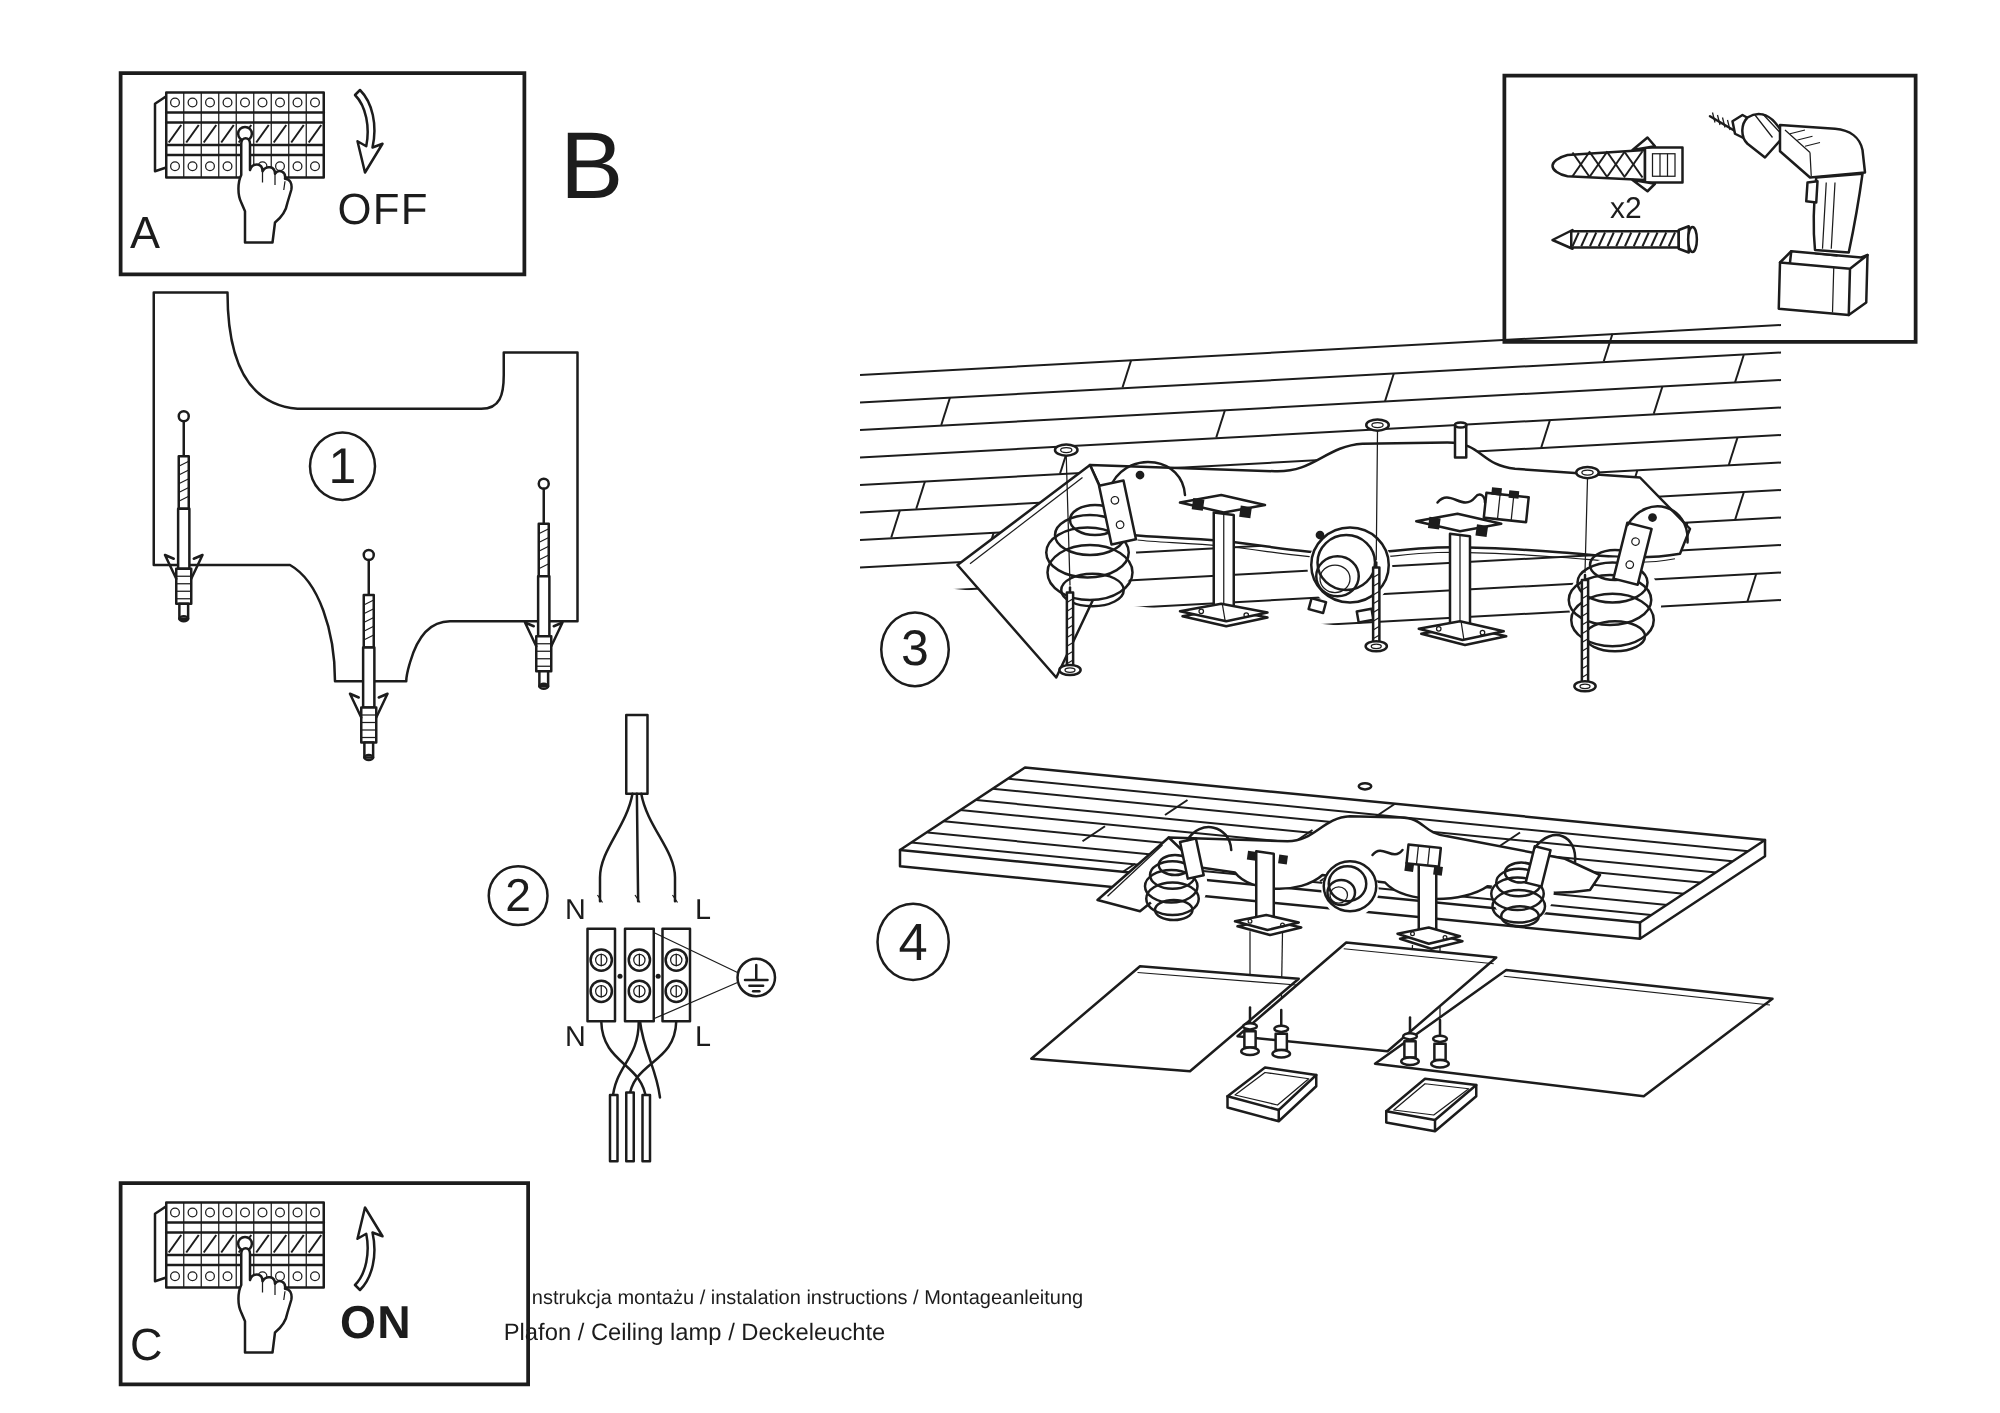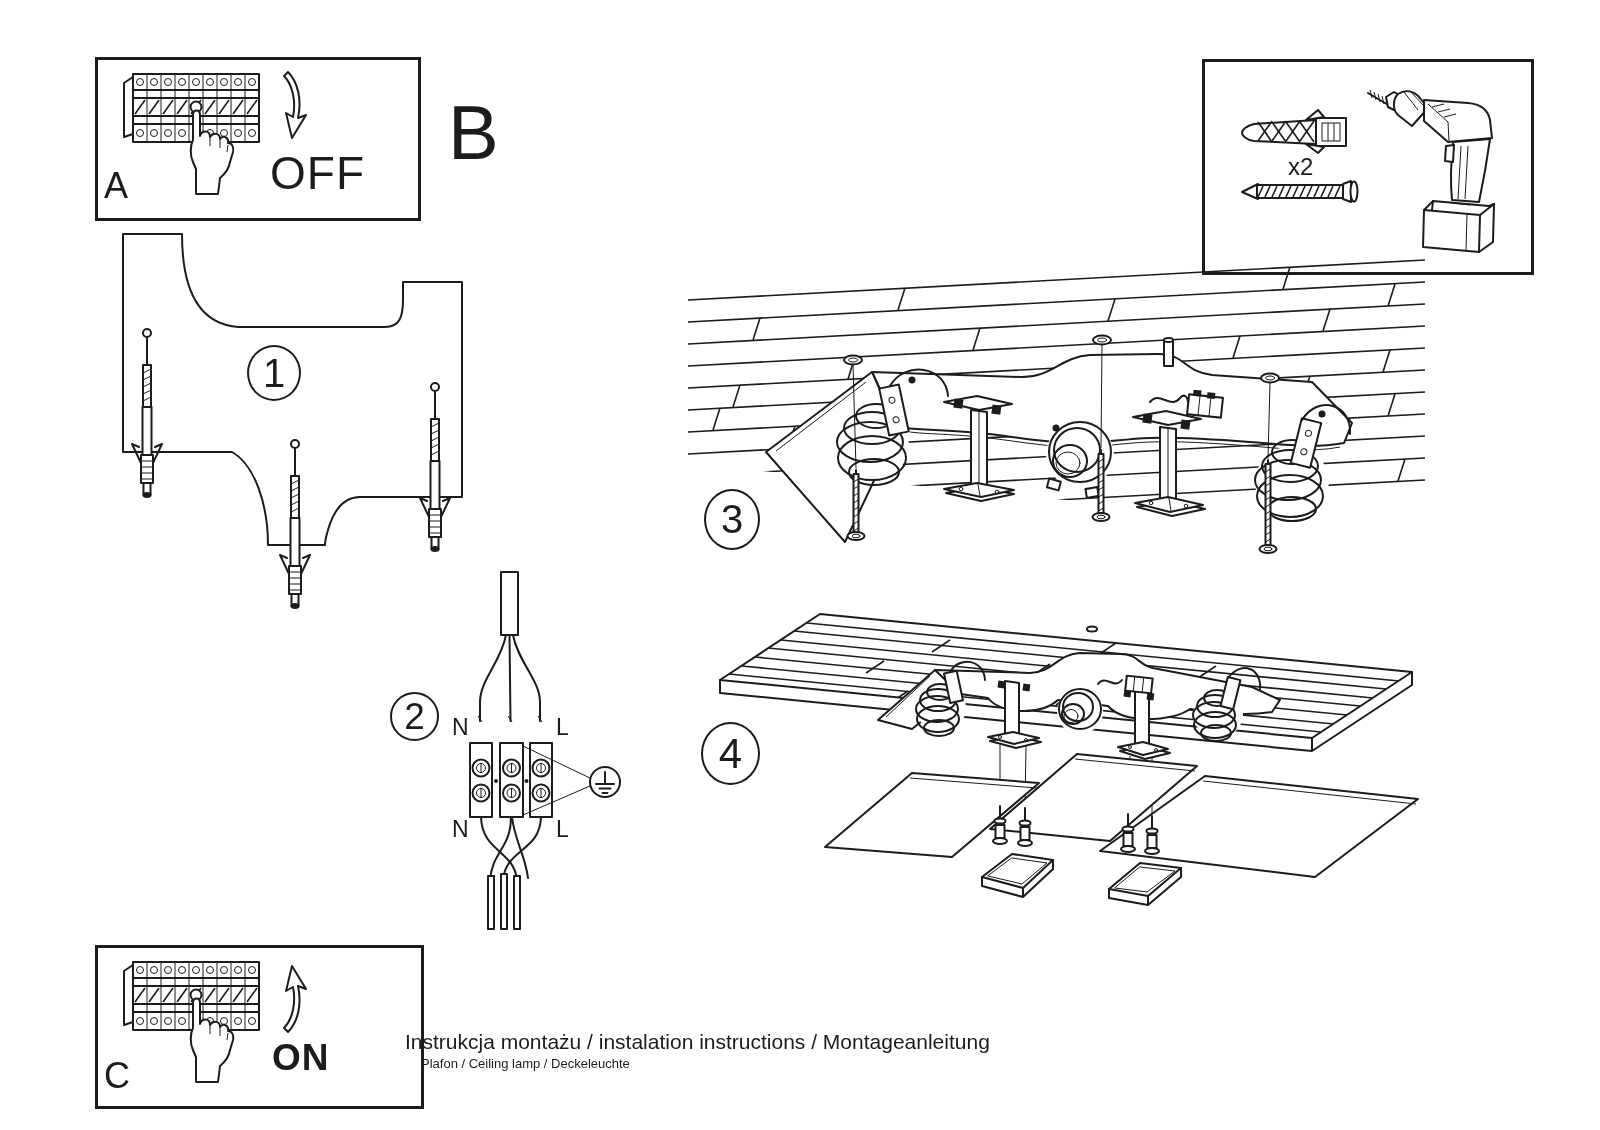--- a/index.html
+++ b/index.html
@@ -533,21 +533,21 @@
   <path class="s" d="M1109,889 L1109,898 L1148,905 L1148,896 M1148,905 L1181,877 L1181,868"></path>
   <path class="thin" d="M1140,867 L1175,871 L1147,892 L1115,888 Z"></path>
 </g>
 </svg>
 
 <div class="box" style="left:95px;top:57px;width:320px;height:158px;"></div>
 <div class="box" style="left:95px;top:945px;width:323px;height:158px;"></div>
 <div class="box" style="left:1202px;top:59px;width:326px;height:210px;"></div>
 
 <div class="lbl" style="left:104px;top:168px;font-size:36px;">A</div>
-<div class="lbl" style="left:270px;top:150px;font-size:46px;letter-spacing:1px;">OFF</div>
+<div class="lbl" style="left:270px;top:150px;font-size:35px;letter-spacing:1px;">OFF</div>
 <div class="lbl" style="left:448px;top:95px;font-size:76px;">B</div>
 <div class="lbl" style="left:1288px;top:155px;font-size:24px;text-align:right;">x2</div>
 <div class="lbl" style="left:104px;top:1058px;font-size:36px;">C</div>
 <div class="lbl" style="left:272px;top:1039px;font-size:37px;letter-spacing:1px;font-weight:bold;">ON</div>
 
 <div class="stepc" style="left:247px;top:345px;width:50px;height:52px;font-size:40px;">
     <span>1</span>
   </div>
 <div class="stepc" style="left:390px;top:692px;width:45px;height:45px;font-size:37px;">
     <span>2</span>
@@ -557,14 +557,14 @@
   </div>
 <div class="stepc" style="left:701px;top:722px;width:55px;height:59px;font-size:42px;">
     <span>4</span>
   </div>
 
 <div class="lbl" style="left:452px;top:716px;font-size:23px;">N</div>
 <div class="lbl" style="left:556px;top:716px;font-size:23px;">L</div>
 <div class="lbl" style="left:452px;top:818px;font-size:23px;">N</div>
 <div class="lbl" style="left:556px;top:818px;font-size:23px;">L</div>
 
-<div class="lbl" style="left:405px;top:1031px;font-size:21px;">Instrukcja montażu / instalation instructions / Montageanleitung</div>
-<div class="lbl" style="left:421px;top:1057px;font-size:13px;">Plafon / Ceiling lamp / Deckeleuchte</div>
+<div class="lbl" style="left:421px;top:1031px;font-size:16px;">Instrukcja montażu / instalation instructions / Montageanleitung</div>
+<div class="lbl" style="left:403px;top:1057px;font-size:19px;">Plafon / Ceiling lamp / Deckeleuchte</div>
 
 </body></html>

